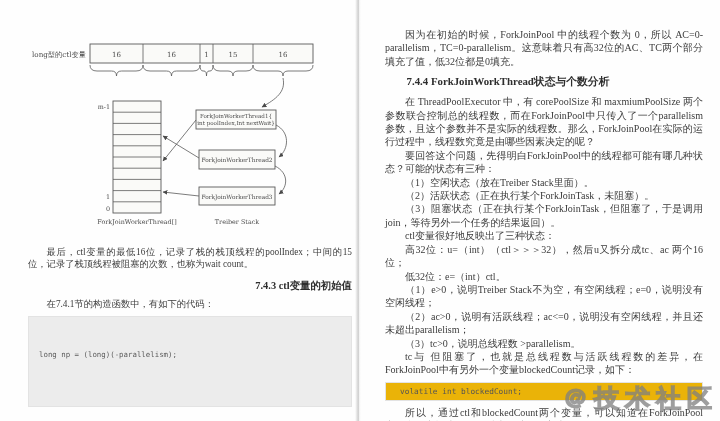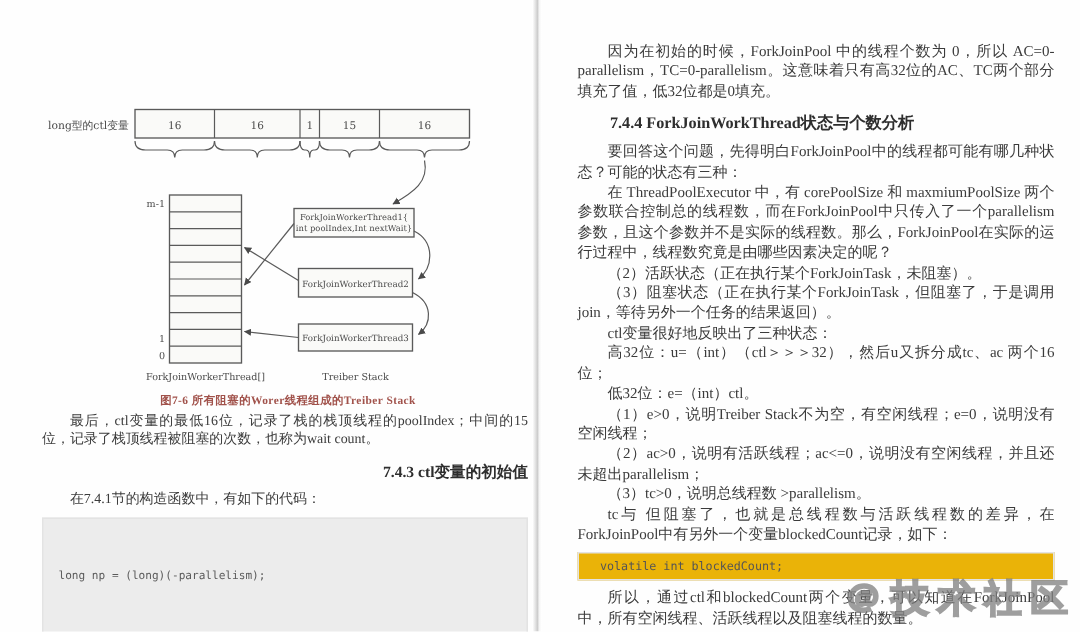--- a/index.html
+++ b/index.html
@@ -3,21 +3,21 @@
 <meta charset="utf-8">
 <style>
   html,body{margin:0;padding:0;}
   body{
     width:720px;height:421px;position:relative;overflow:hidden;
     background:#fefefe;
     font-family:"Liberation Serif","DejaVu Serif",serif;
     color:#3b3b3b;
   }
   .page{position:absolute;top:0;height:299px;}
-  .page-left{left:28px;width:328px;margin-top:29px;}
+  .page-left{left:28px;width:328px;}
   .page-right{left:385px;width:318px;}
   .divider{
     position:absolute;left:355px;top:0;width:6px;height:421px;
     background:linear-gradient(to right,#ffffff,#dcdcdc 40%,#cccccc 55%,#f4f4f4 75%,#ffffff);
   }
   .fig{position:absolute;left:0;top:36px;}
   .fig text{font-family:"DejaVu Serif","Liberation Serif",serif;fill:#4a4a4a;}
   .fig .ln{stroke:#5a5a5a;stroke-width:0.8;fill:none;}
   .fig .bx{stroke:#5a5a5a;stroke-width:0.9;fill:#fafaf8;}
   .caption{
@@ -127,39 +127,39 @@
       <line class="ln" x1="171" y1="122" x2="135" y2="100" marker-end="url(#ah)"></line>
       <line class="ln" x1="171" y1="160" x2="135" y2="156" marker-end="url(#ah)"></line>
     </g>
 
     <g>
       <path class="ln" d="M248,89 C262,96 261,113 251,121 " marker-end="url(#ah)"></path>
       <path class="ln" d="M247,130 C261,137 260,151 251,158 " marker-end="url(#ah)"></path>
     </g>
   </svg>
 
-  <div class="caption" style="color:#a1524b;">图7-6 所有阻塞的Worer线程组成的Treiber Stack</div>
 
   <div class="ltext">
     <p>最后，ctl变量的最低16位，记录了栈的栈顶线程的poolIndex；中间的15位，记录了栈顶线程被阻塞的次数，也称为wait count。</p>
     <div class="lhead">7.4.3 ctl变量的初始值</div>
     <p>在7.4.1节的构造函数中，有如下的代码：</p>
     <div class="codeblock">
       <div>long np = (long)(-parallelism);</div>
       
     </div>
   </div>
 </div>
 
 <div class="page page-right">
   <div class="rtext">
     <p>因为在初始的时候，ForkJoinPool 中的线程个数为 0，所以 AC=0-parallelism，TC=0-parallelism。这意味着只有高32位的AC、TC两个部分填充了值，低32位都是0填充。</p>
     <div class="rhead">7.4.4 ForkJoinWorkThread状态与个数分析</div>
+    <p>在 ThreadPoolExecutor 中，有 corePoolSize 和 maxmiumPoolSize 两个参数联合控制总的线程数，而在ForkJoinPool中只传入了一个parallelism参数，且这个参数并不是实际的线程数。那么，ForkJoinPool在实际的运行过程中，线程数究竟是由哪些因素决定的呢？</p>
     <p>要回答这个问题，先得明白ForkJoinPool中的线程都可能有哪几种状态？可能的状态有三种：</p>
-    <p>在 ThreadPoolExecutor 中，有 corePoolSize 和 maxmiumPoolSize 两个参数联合控制总的线程数，而在ForkJoinPool中只传入了一个parallelism参数，且这个参数并不是实际的线程数。那么，ForkJoinPool在实际的运行过程中，线程数究竟是由哪些因素决定的呢？</p>
+    <p>（1）空闲状态（放在Treiber Stack里面）。</p>
     <p>（2）活跃状态（正在执行某个ForkJoinTask，未阻塞）。</p>
     <p>（3）阻塞状态（正在执行某个ForkJoinTask，但阻塞了，于是调用join，等待另外一个任务的结果返回）。</p>
     <p>ctl变量很好地反映出了三种状态：</p>
     <p>高32位：u=（int）（ctl＞＞＞32），然后u又拆分成tc、ac 两个16位；</p>
     <p>低32位：e=（int）ctl。</p>
     <p>（1）e&gt;0，说明Treiber Stack不为空，有空闲线程；e=0，说明没有空闲线程；</p>
     <p>（2）ac&gt;0，说明有活跃线程；ac&lt;=0，说明没有空闲线程，并且还未超出parallelism；</p>
     <p>（3）tc&gt;0，说明总线程数 &gt;parallelism。</p>
     <p>tc与 但阻塞了，也就是总线程数与活跃线程数的差异，在ForkJoinPool中有另外一个变量blockedCount记录，如下：</p>
     <div class="codeline">volatile int blockedCount;</div>

